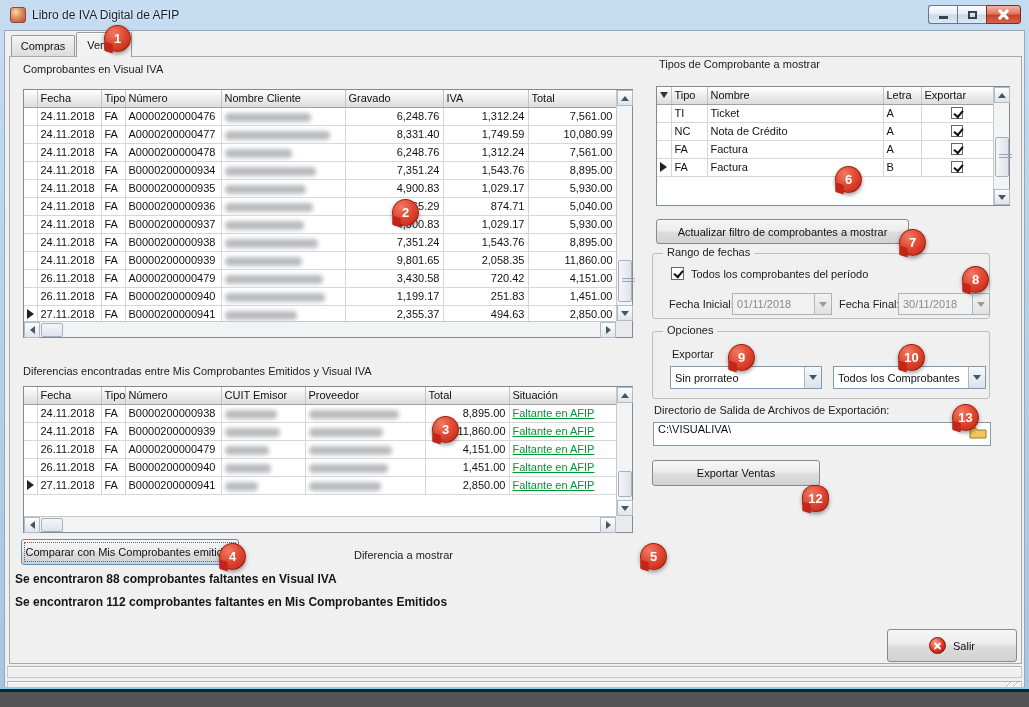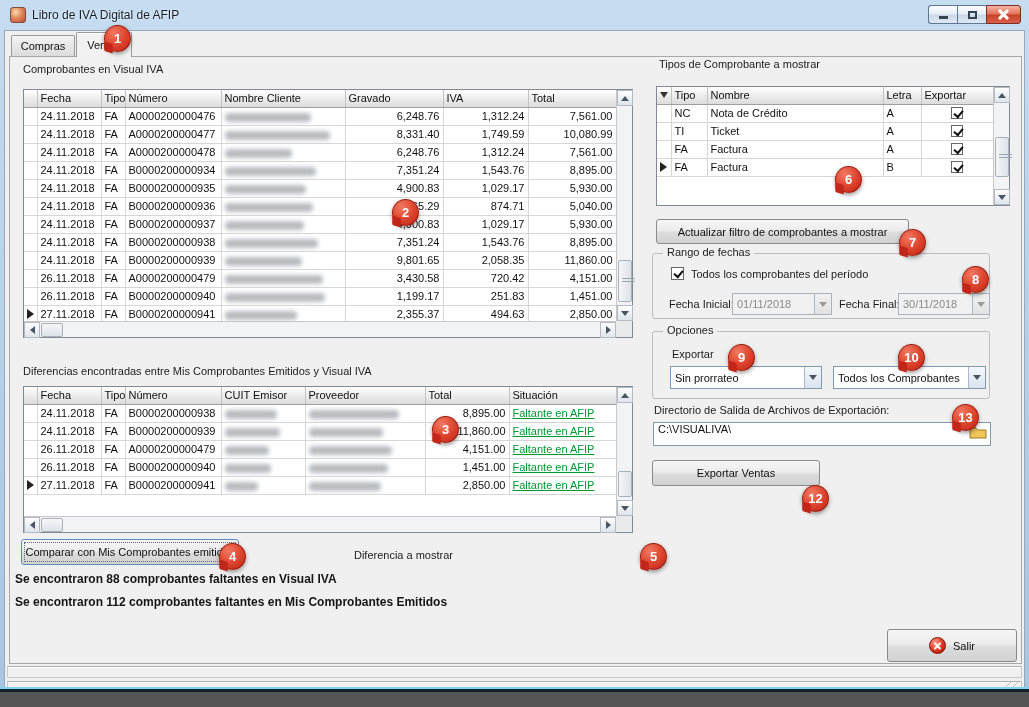--- a/index.html
+++ b/index.html
@@ -423,29 +423,29 @@
                 <th style="width:14px">
                   <div class="funnel"></div>
                 </th>
                 <th style="width:36px">Tipo</th>
                 <th style="width:176px">Nombre</th>
                 <th style="width:38px">Letra</th>
                 <th style="width:72px">Exportar</th>
               </tr>
               <tr>
                 <td class="sel"></td>
+                <td>TI</td>
+                <td>Ticket</td>
+                <td>A</td>
+                <td style="text-align:center"><span class="checkbox checked cb-mini"></span></td>
+              </tr>
+              <tr>
+                <td class="sel"></td>
                 <td>NC</td>
                 <td>Nota de Crédito</td>
-                <td>A</td>
-                <td style="text-align:center"><span class="checkbox checked cb-mini"></span></td>
-              </tr>
-              <tr>
-                <td class="sel"></td>
-                <td>TI</td>
-                <td>Ticket</td>
                 <td>A</td>
                 <td style="text-align:center"><span class="checkbox checked cb-mini"></span></td>
               </tr>
               <tr>
                 <td class="sel"></td>
                 <td>FA</td>
                 <td>Factura</td>
                 <td>A</td>
                 <td style="text-align:center"><span class="checkbox checked cb-mini"></span></td>
               </tr>
@@ -542,15 +542,15 @@
       <div class="ann" style="left: 392px; top: 199px;">2</div>
       <div class="ann" style="left: 432px; top: 416px;">3</div>
       <div class="ann" style="left: 219px; top: 543px;">4</div>
       <div class="ann" style="left: 640px; top: 543px;">5</div>
       <div class="ann" style="left: 835px; top: 166px;">6</div>
       <div class="ann" style="left: 899px; top: 229px;">7</div>
       <div class="ann" style="left: 962px; top: 266px;">8</div>
       <div class="ann" style="left: 728px; top: 344px;">9</div>
       <div class="ann" style="left: 898px; top: 344px;">10</div>
       <div class="ann" style="left: 952px; top: 404px;">13</div>
-      <div class="ann" style="left: 802px; top: 485px;">12</div>
+      <div class="ann" style="left: 802px; top: 485px; border-radius: 12px;">12</div>
     </div>
 </div>
 
 </body></html>

